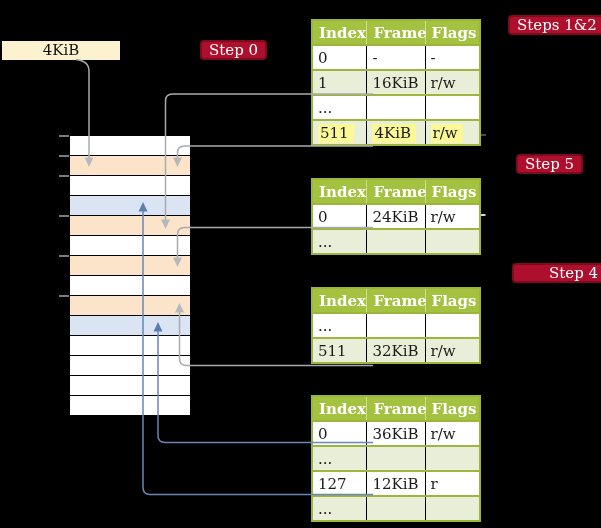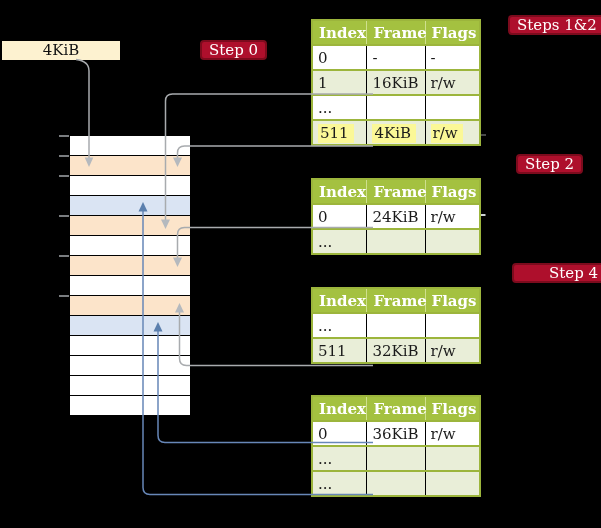--- a/index.html
+++ b/index.html
@@ -57,21 +57,21 @@
   
   .overlay{position:absolute;left:0;top:0;pointer-events:none;}
 </style>
 </head>
 <body>
 
 <div class="frame-box">4KiB</div>
 
 <div class="step-label lbl-step0">Step 0</div>
 <div class="step-label lbl-steps12">Steps 1&amp;2</div>
-<div class="step-label lbl-step3">Step 2</div>
+<div class="step-label lbl-step3">Step 5</div>
 <div class="step-label lbl-step4">Step 4</div>
 
 <div class="tick" style="top:135px"></div>
 <div class="tick" style="top:155px"></div>
 <div class="tick" style="top:175px"></div>
 <div class="tick" style="top:215px"></div>
 <div class="tick" style="top:255px"></div>
 <div class="tick" style="top:295px"></div>
 
 <div class="mem-stack">
@@ -190,20 +190,25 @@
   </tr>
   <tr>
     <td>0</td>
     <td>36KiB</td>
     <td>r/w</td>
   </tr>
   <tr class="shaded">
     <td>...</td>
     <td></td>
     <td></td>
+  </tr>
+  <tr>
+    <td>127</td>
+    <td>12KiB</td>
+    <td>r</td>
   </tr>
   <tr class="shaded">
     <td>...</td>
     <td></td>
     <td></td>
   </tr>
 </tbody>
   </table>
 
 <svg class="overlay" width="601" height="528" viewBox="0 0 601 528">

